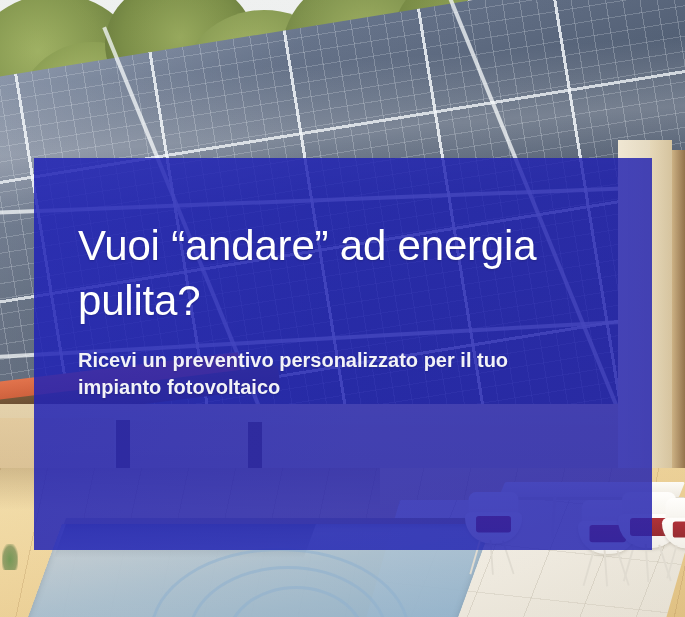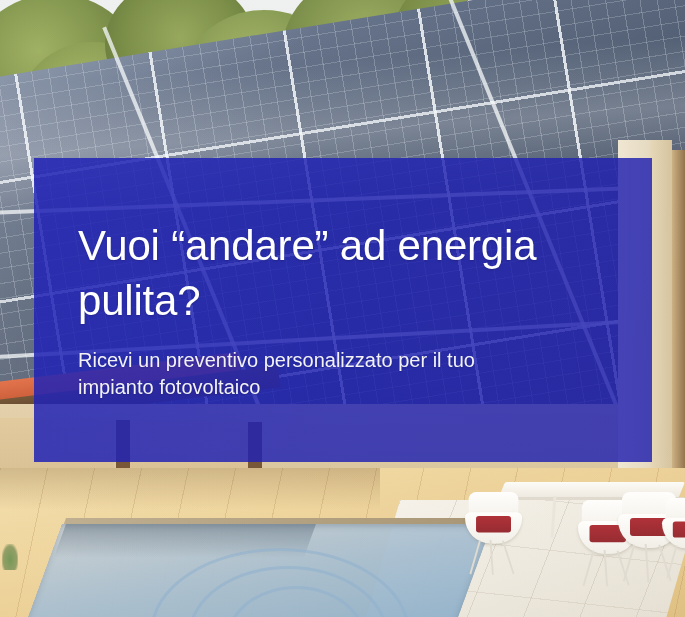--- a/index.html
+++ b/index.html
@@ -310,21 +310,21 @@
   
   .photo-grade{
     position:absolute; inset:0;
     background:linear-gradient(180deg, rgba(255,250,235,.05) 0%, rgba(255,244,220,.07) 70%, rgba(255,240,210,.10) 100%);
     pointer-events:none;
   }
 
   
   .overlay-card{
     position:absolute;
-    left:34px; top:158px; width:618px; height:304px;
+    left:34px; top:158px; width:618px; height:392px;
     background:rgba(30,32,180,.80);
     overflow:hidden;
   }
   .overlay-card .tint{
     position:absolute; inset:0;
     background:linear-gradient(105deg, rgba(38,40,185,.30) 0%, rgba(44,44,170,.12) 55%, rgba(56,46,160,.22) 100%);
     pointer-events:none;
   }
 
   .overlay-inner{
@@ -338,21 +338,21 @@
     line-height:55px;
     color:#ffffff;
     letter-spacing:-.2px;
     white-space:pre-line;
     text-shadow:0 1px 2px rgba(0,0,0,.18);
   }
 
   .subheadline{
     position:absolute; left:0; top:189px; width:520px;
     font-size:20px;
-    font-weight:400;
+    font-weight:700;
     line-height:27px;
     color:#f2f2f7;
     white-space:pre-line;
     text-shadow:0 1px 2px rgba(0,0,0,.16);
   }
 </style>
 </head>
 <body>
 
 <div class="hero-banner">

